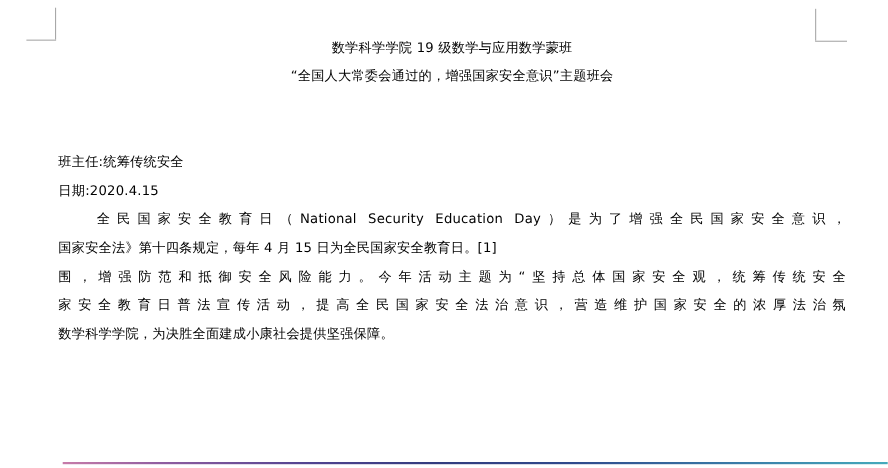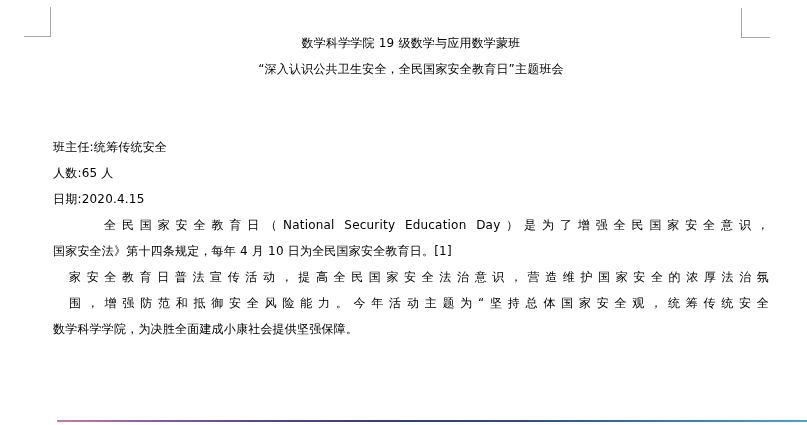--- a/index.html
+++ b/index.html
@@ -26,21 +26,21 @@
   .content {
     position: absolute;
     left: 53px; top: 30px;
     width: 716px;
     font-size: 12px;
     line-height: 26px;
     letter-spacing: 0.2px;
   }
   .line { height: 26px; white-space: nowrap; overflow: visible; }
   .title { text-align: center; }
-  .just { text-align: justify; text-align-last: justify; white-space: normal; margin-left: 16px; }
+  .just { text-align: justify; text-align-last: justify; white-space: normal; }
   .ind { text-indent: 35px; }
   .blank { height: 26px; }
 
   .divider {
     position: absolute;
     left: 57px; top: 420px;
     width: 750px; height: 2px;
     background: linear-gradient(90deg,
       #c77ca9 0%, #8f5da0 12%, #514390 30%, #333c7e 45%,
       #2f4a8c 62%, #3a7ca7 82%, #45aabb 100%);
@@ -52,33 +52,32 @@
 <div class="page">
 
   <span class="crop tl-v"></span>
   <span class="crop tl-h"></span>
   <span class="crop tr-v"></span>
   <span class="crop tr-h"></span>
 
   <div class="content">
 
     <div class="line title">数学科学学院 19 级数学与应用数学蒙班</div>
-    <div class="line title">“深入认识公共卫生安全，全民国家安全教育日”主题班会</div>
+    <div class="line title">“全国人大常委会通过的，增强国家安全意识”主题班会</div>
 
     <div class="line blank"></div>
     <div class="line blank"></div>
 
     <div class="line">班主任:统筹传统安全</div>
-    <div class="line">人数:65 人</div>
     <div class="line">日期:2020.4.15</div>
 
     <div class="line just ind">全民国家安全教育日（National Security Education Day）是为了增强全民国家安全意识，</div>
-    <div class="line">国家安全法》第十四条规定，每年 4 月 10 日为全民国家安全教育日。[1]</div>
+    <div class="line">国家安全法》第十四条规定，每年 4 月 15 日为全民国家安全教育日。[1]</div>
 
+    <div class="line just">围，增强防范和抵御安全风险能力。今年活动主题为“坚持总体国家安全观，统筹传统安全</div>
     <div class="line just">家安全教育日普法宣传活动，提高全民国家安全法治意识，营造维护国家安全的浓厚法治氛</div>
-    <div class="line just">围，增强防范和抵御安全风险能力。今年活动主题为“坚持总体国家安全观，统筹传统安全</div>
     <div class="line">数学科学学院，为决胜全面建成小康社会提供坚强保障。</div>
 
   </div>
 
   <div class="divider"></div>
 
 </div>
 
 </body></html>

